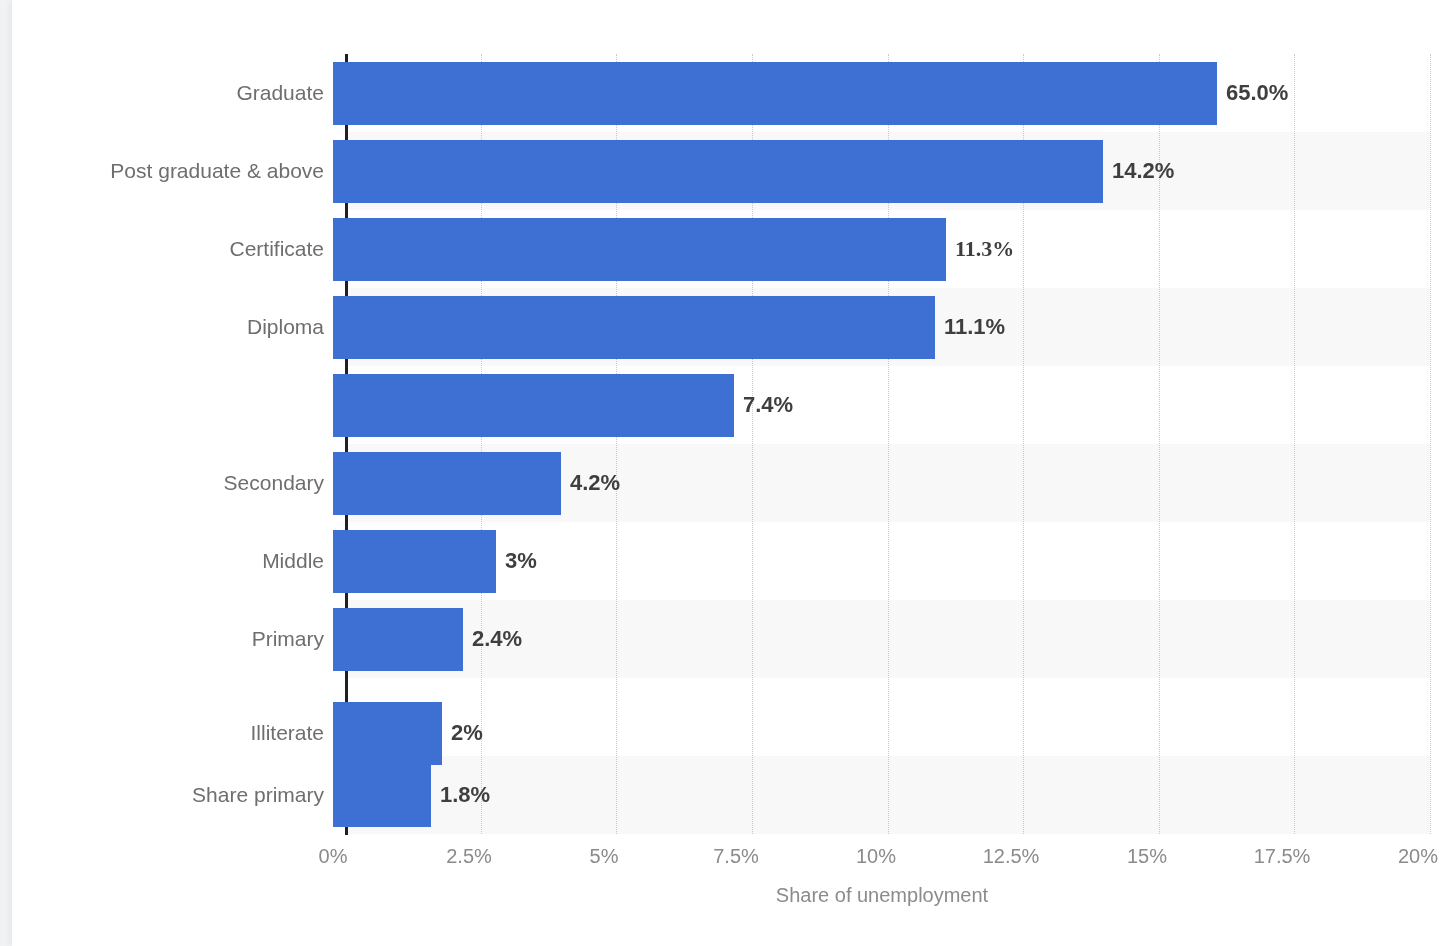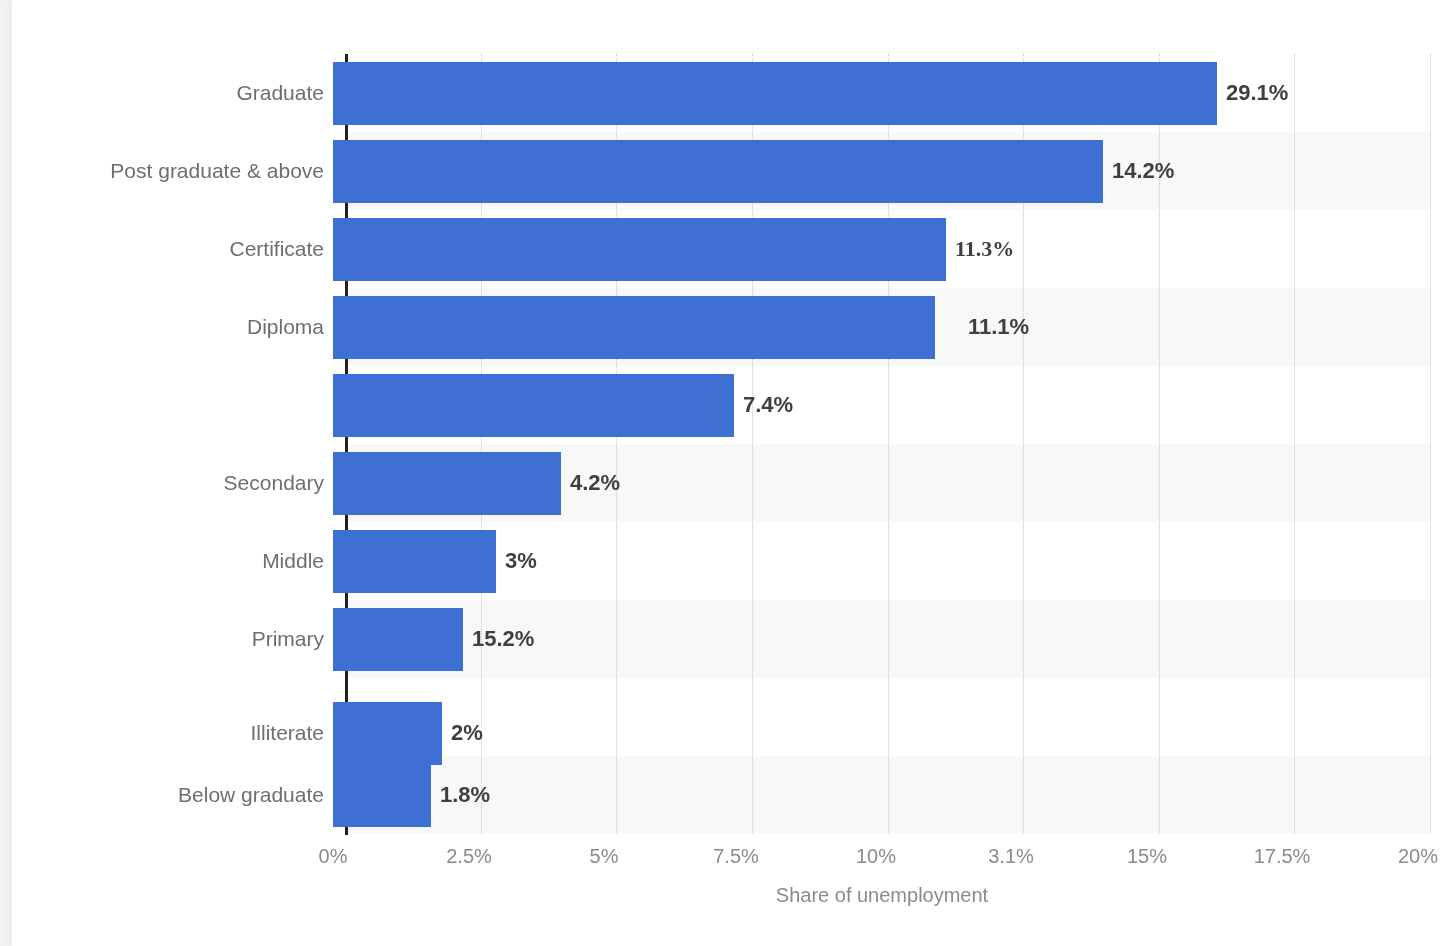--- a/index.html
+++ b/index.html
@@ -140,75 +140,75 @@
         <div class="gridline" style="left: 1085px;"></div>
       </div>
   </div>
 
   <div id="axis-line"></div>
 
   <div id="rows">
       <div class="row" style="top: 54px;">
         <div class="cat-label">Graduate</div>
         <div class="bar" style="width: 884px; background: rgb(61, 112, 210);"></div>
-        <div class="bar-value" style="left: 1214px;">29.1%</div>
+        <div class="bar-value" style="left: 1214px;">65.0%</div>
       </div>
       <div class="row" style="top: 132px;">
         <div class="cat-label">Post graduate &amp; above</div>
         <div class="bar" style="width: 770px; background: rgb(61, 112, 210);"></div>
         <div class="bar-value" style="left: 1100px;">14.2%</div>
       </div>
       <div class="row" style="top: 210px;">
         <div class="cat-label">Certificate</div>
         <div class="bar" style="width: 613px; background: rgb(61, 112, 210);"></div>
         <div class="bar-value" style="left: 943px; font-family: Liberation Serif, serif;">11.3%</div>
       </div>
       <div class="row" style="top: 288px;">
         <div class="cat-label">Diploma</div>
         <div class="bar" style="width: 602px; background: rgb(61, 112, 210);"></div>
-        <div class="bar-value" style="left: 932px; margin-left: 24px;">11.1%</div>
+        <div class="bar-value" style="left: 932px;">11.1%</div>
       </div>
       <div class="row" style="top: 366px;">
         <div class="bar" style="width: 401px; background: rgb(61, 112, 210);"></div>
         <div class="bar-value" style="left: 731px;">7.4%</div>
       </div>
       <div class="row" style="top: 444px;">
         <div class="cat-label">Secondary</div>
         <div class="bar" style="width: 228px; background: rgb(61, 112, 210);"></div>
         <div class="bar-value" style="left: 558px;">4.2%</div>
       </div>
       <div class="row" style="top: 522px;">
         <div class="cat-label">Middle</div>
         <div class="bar" style="width: 163px; background: rgb(61, 112, 210);"></div>
         <div class="bar-value" style="left: 493px;">3%</div>
       </div>
       <div class="row" style="top: 600px;">
         <div class="cat-label">Primary</div>
         <div class="bar" style="width: 130px; background: rgb(61, 112, 210);"></div>
-        <div class="bar-value" style="left: 460px;">15.2%</div>
+        <div class="bar-value" style="left: 460px;">2.4%</div>
       </div>
       <div class="row" style="top: 694px;">
         <div class="cat-label">Illiterate</div>
         <div class="bar" style="width: 109px; background: rgb(61, 112, 210);"></div>
         <div class="bar-value" style="left: 439px;">2%</div>
       </div>
       <div class="row" style="top: 756px;">
-        <div class="cat-label">Below graduate</div>
+        <div class="cat-label">Share primary</div>
         <div class="bar" style="width: 98px; background: rgb(61, 112, 210);"></div>
         <div class="bar-value" style="left: 428px;">1.8%</div>
       </div>
     </div>
 
   <div id="ticks">
       <div class="tick-label" style="left: 321px;">0%</div>
       <div class="tick-label" style="left: 457px;">2.5%</div>
       <div class="tick-label" style="left: 592px;">5%</div>
       <div class="tick-label" style="left: 724px;">7.5%</div>
       <div class="tick-label" style="left: 864px;">10%</div>
-      <div class="tick-label" style="left: 999px;">3.1%</div>
+      <div class="tick-label" style="left: 999px;">12.5%</div>
       <div class="tick-label" style="left: 1135px;">15%</div>
       <div class="tick-label" style="left: 1270px;">17.5%</div>
       <div class="tick-label" style="left: 1406px;">20%</div>
     </div>
 
   <div id="xlabel">
     <span>Share of unemployment</span>
   </div>
 
 </div>

